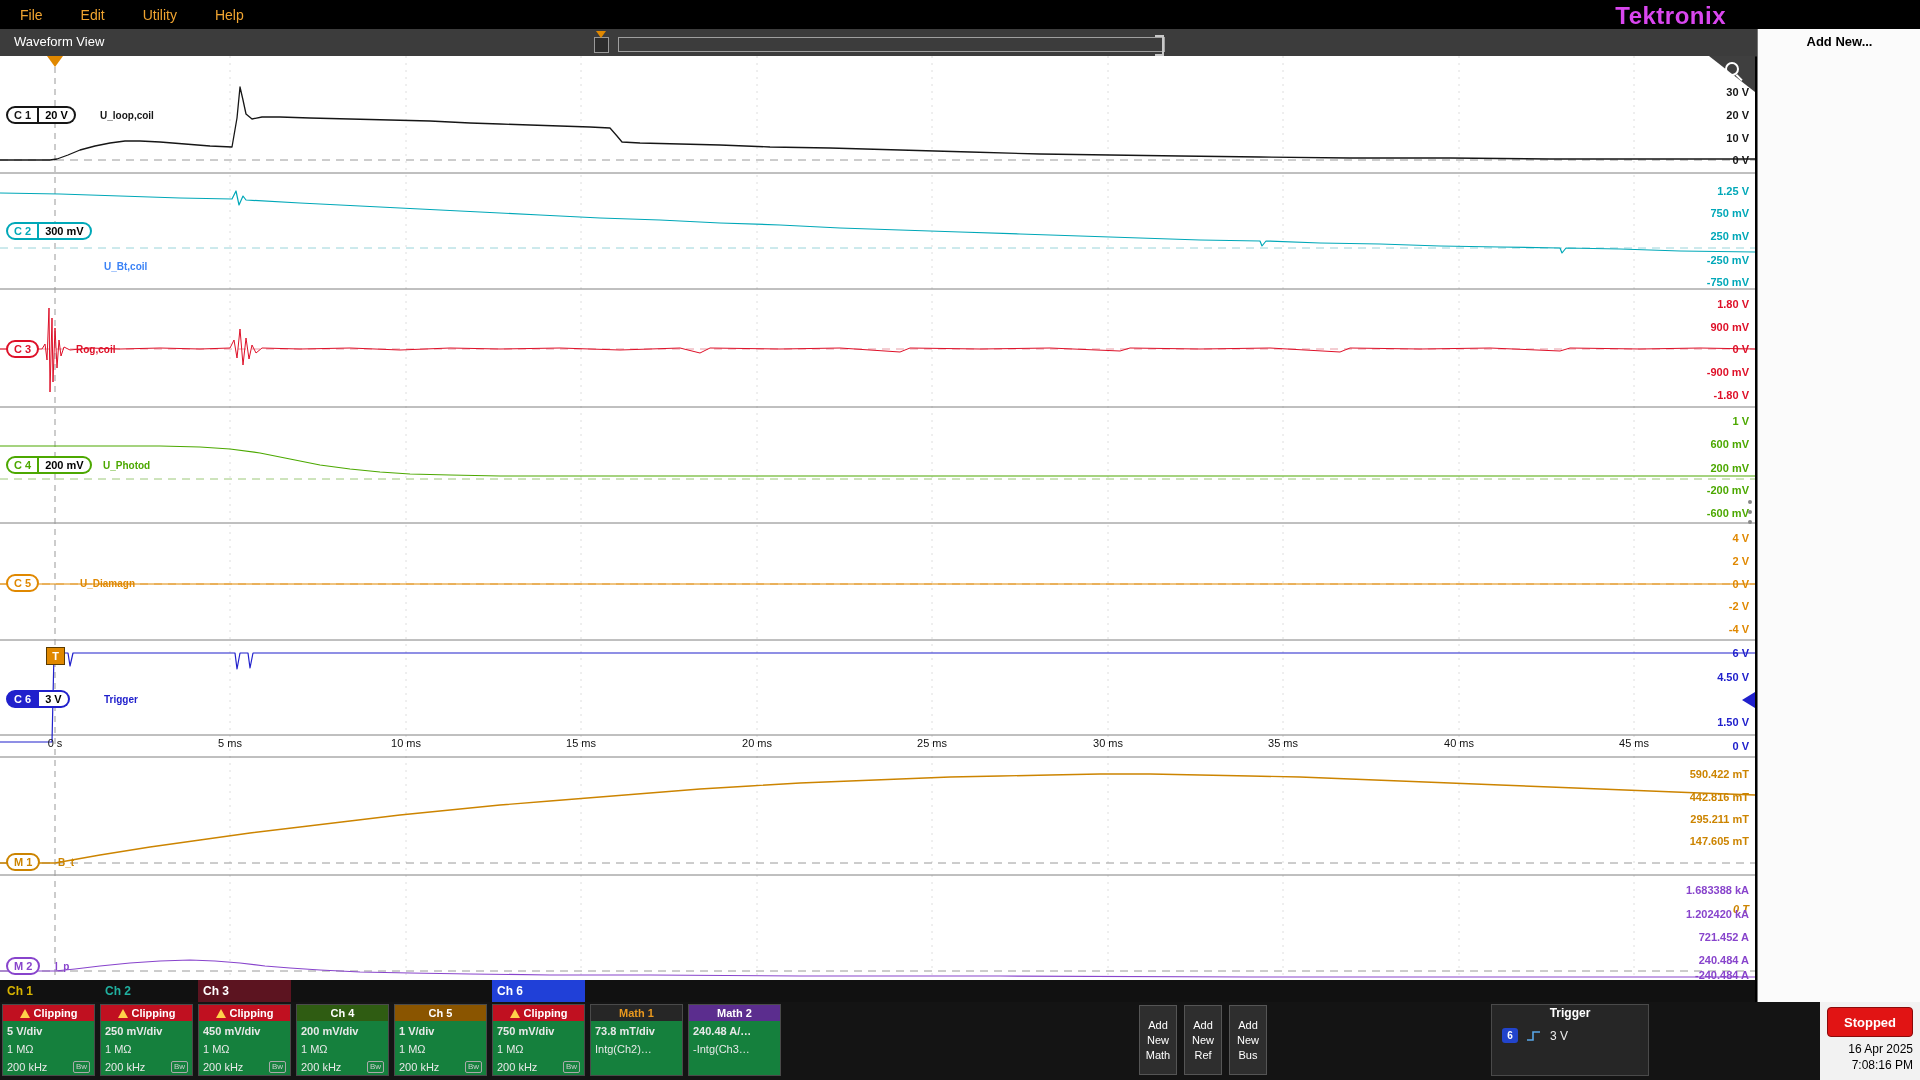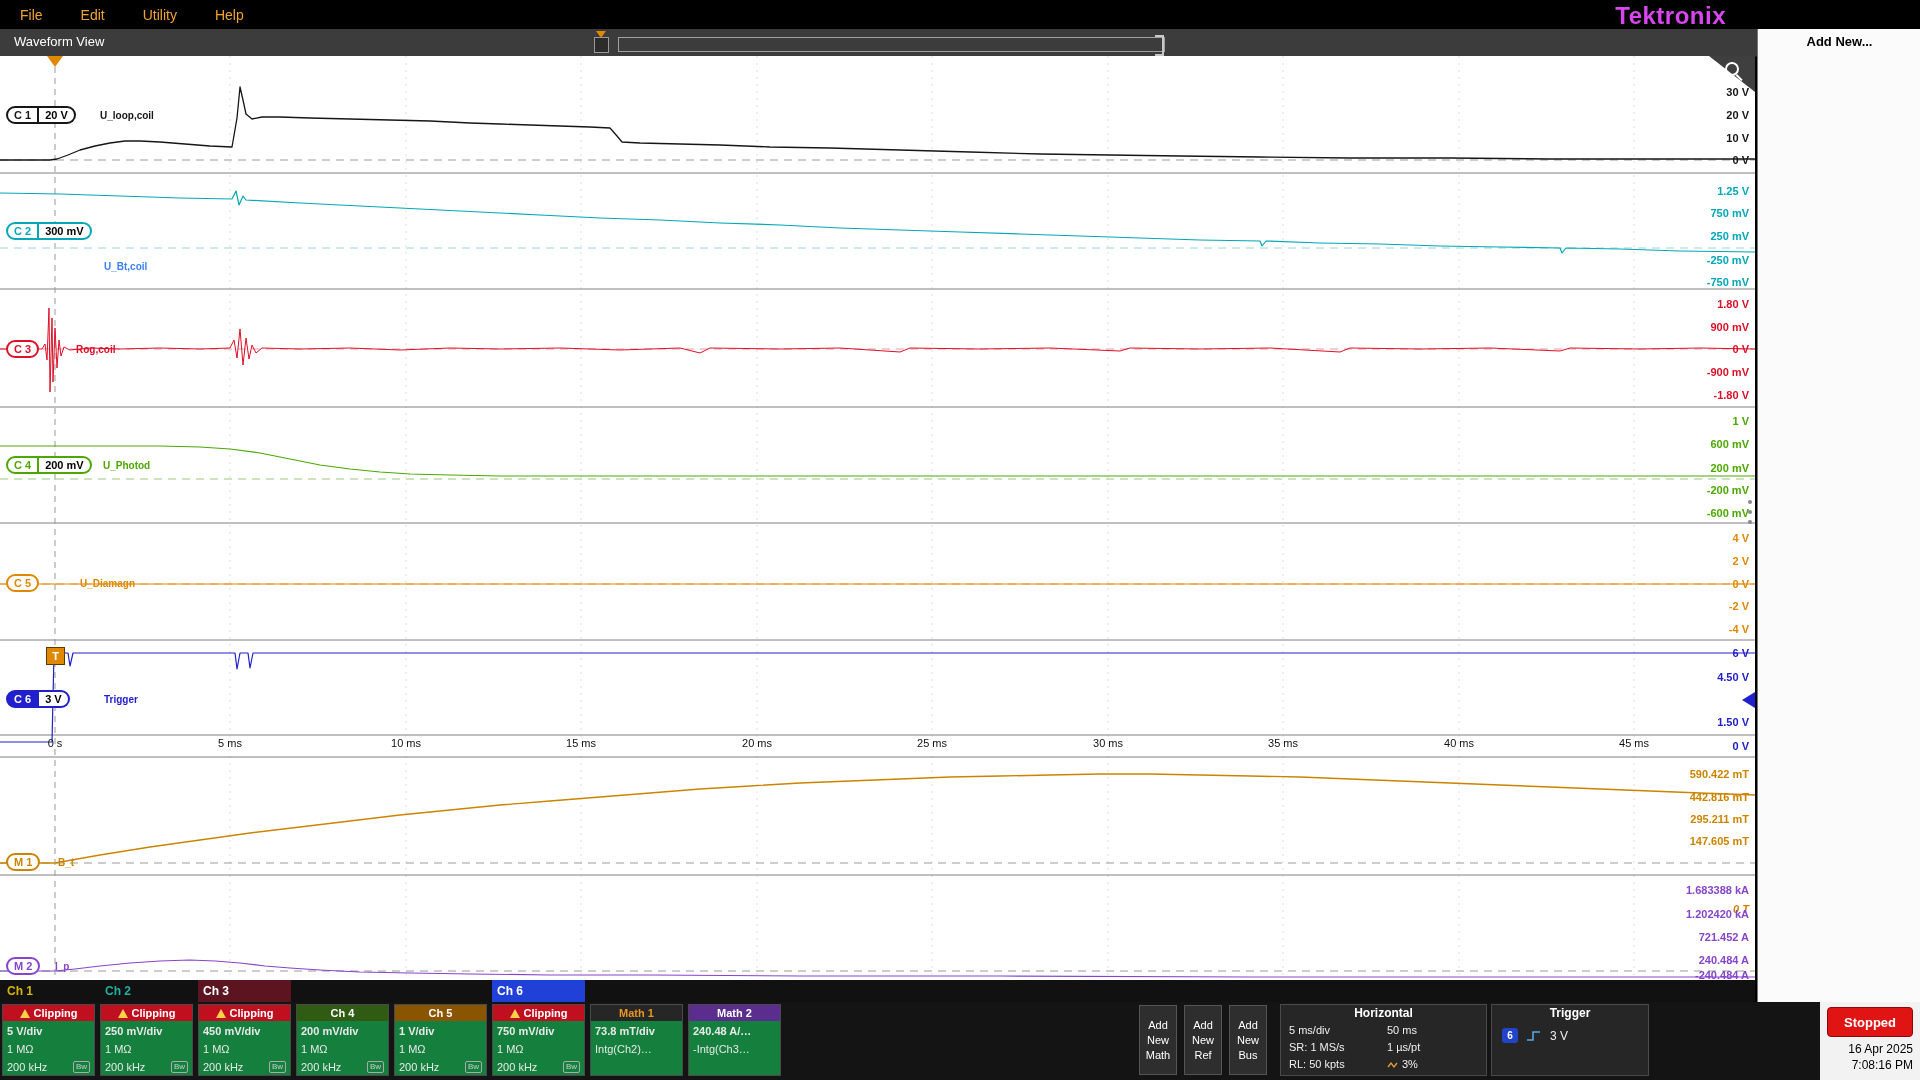--- a/index.html
+++ b/index.html
@@ -373,40 +373,20 @@
           <div class="card-line bold">
             <div>240.48 A/…</div>
           </div>
           <div class="card-line">
             <div>-Intg(Ch3…</div>
           </div>
         </div>
       </div>
     </div>
 
-  <div class="panel" id="horizontal-panel">
-    <div class="panel-title">Horizontal</div>
-    <div class="p-row">
-        <span class="cell-l">5 ms/div</span>
-        <span class="cell-r">50 ms</span>
-      </div>
-    <div class="p-row">
-        <span class="cell-l">SR: 1 MS/s</span>
-        <span class="cell-r">1 µs/pt</span>
-      </div>
-    <div class="p-row">
-        <span class="cell-l">RL: 50 kpts</span>
-        <span class="cell-r">
-          <svg width="12" height="10" viewBox="0 0 12 10">
-            <polyline points="1,7 4,3 7,7 10,3" fill="none" stroke="#e8a030" stroke-width="1.3"></polyline>
-          </svg>
-          <span>3%</span>
-        </span>
-      </div>
-  </div>
 
   <div class="panel" id="trigger-panel">
     <div class="panel-title">Trigger</div>
     <div class="trig-row">
       <span class="src-badge">6</span>
       <svg width="16" height="14" viewBox="0 0 16 14">
           <polyline points="1,11 7,11 7,3 14,3" fill="none" stroke="#58a6e8" stroke-width="1.6"></polyline>
         </svg>
       <span>3 V</span>
     </div>

